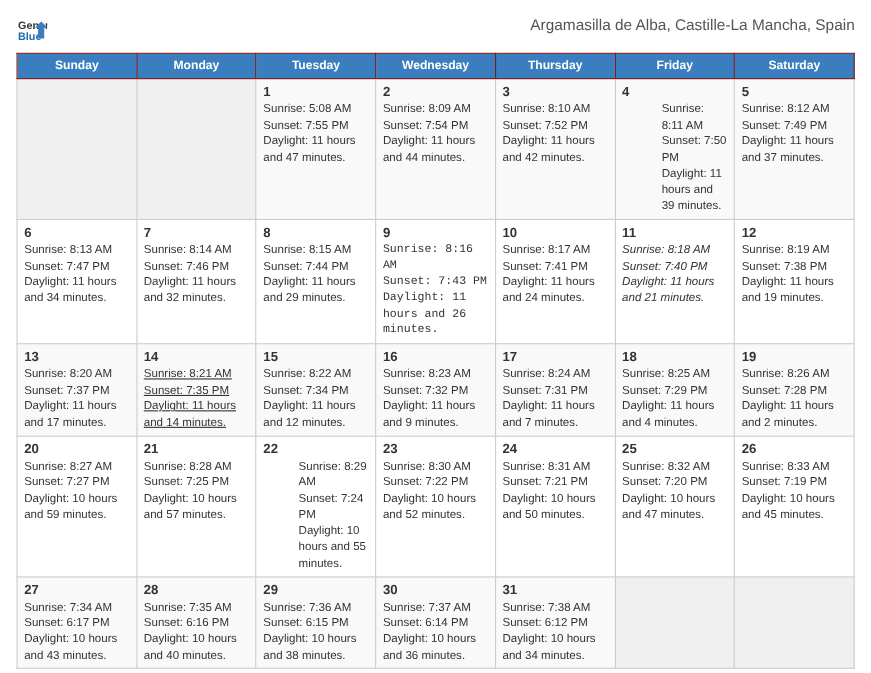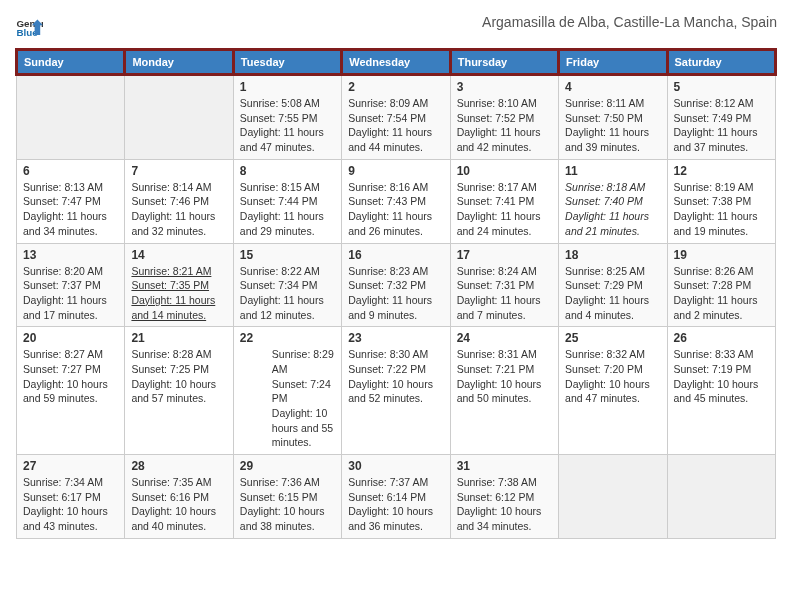--- a/index.html
+++ b/index.html
@@ -43,22 +43,22 @@
     table {
       width: 100%;
       border-collapse: collapse;
       font-size: 11px;
     }
     thead tr th {
       background-color: #3a7ebf;
       color: #fff;
       font-weight: bold;
       padding: 5px 6px;
-      text-align: left;
-      border: 3px solid #7f1d1d;
+      text-align: center;
+      border: 1px solid #7f1d1d;
     }
     tbody tr td {
       border: 1px solid #ccc;
       padding: 4px 6px;
       vertical-align: top;
       width: calc(100% / 7);
       min-height: 80px;
       background: #fff;
     }
     tbody tr:nth-child(odd) td {
@@ -127,21 +127,21 @@
 Daylight: 11 hours and 44 minutes.</div>
         </td>
         <td>
           <div class="day-number">3</div>
           <div class="day-detail" style="white-space: pre-line;">Sunrise: 8:10 AM
 Sunset: 7:52 PM
 Daylight: 11 hours and 42 minutes.</div>
         </td>
         <td>
           <div class="day-number">4</div>
-          <div class="day-detail" style="white-space: pre-line;">Sunrise: 8:11 AM
+          <div class="day-detail" style="white-space: pre-line; margin-left: 36px;">Sunrise: 8:11 AM
 Sunset: 7:50 PM
 Daylight: 11 hours and 39 minutes.</div>
         </td>
         <td>
           <div class="day-number">5</div>
           <div class="day-detail" style="white-space: pre-line;">Sunrise: 8:12 AM
 Sunset: 7:49 PM
 Daylight: 11 hours and 37 minutes.</div>
         </td>
       </tr>
@@ -159,21 +159,21 @@
 Daylight: 11 hours and 32 minutes.</div>
         </td>
         <td>
           <div class="day-number">8</div>
           <div class="day-detail" style="white-space: pre-line;">Sunrise: 8:15 AM
 Sunset: 7:44 PM
 Daylight: 11 hours and 29 minutes.</div>
         </td>
         <td>
           <div class="day-number">9</div>
-          <div class="day-detail" style="white-space: pre-line;">Sunrise: 8:16 AM
+          <div class="day-detail" style="white-space: pre-line; font-family: Liberation Mono, monospace;">Sunrise: 8:16 AM
 Sunset: 7:43 PM
 Daylight: 11 hours and 26 minutes.</div>
         </td>
         <td>
           <div class="day-number">10</div>
           <div class="day-detail" style="white-space: pre-line;">Sunrise: 8:17 AM
 Sunset: 7:41 PM
 Daylight: 11 hours and 24 minutes.</div>
         </td>
         <td>

